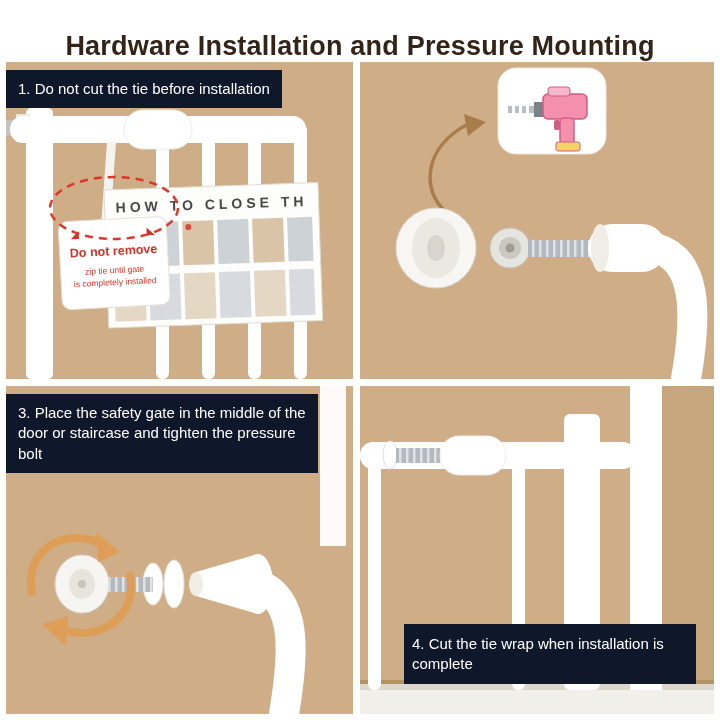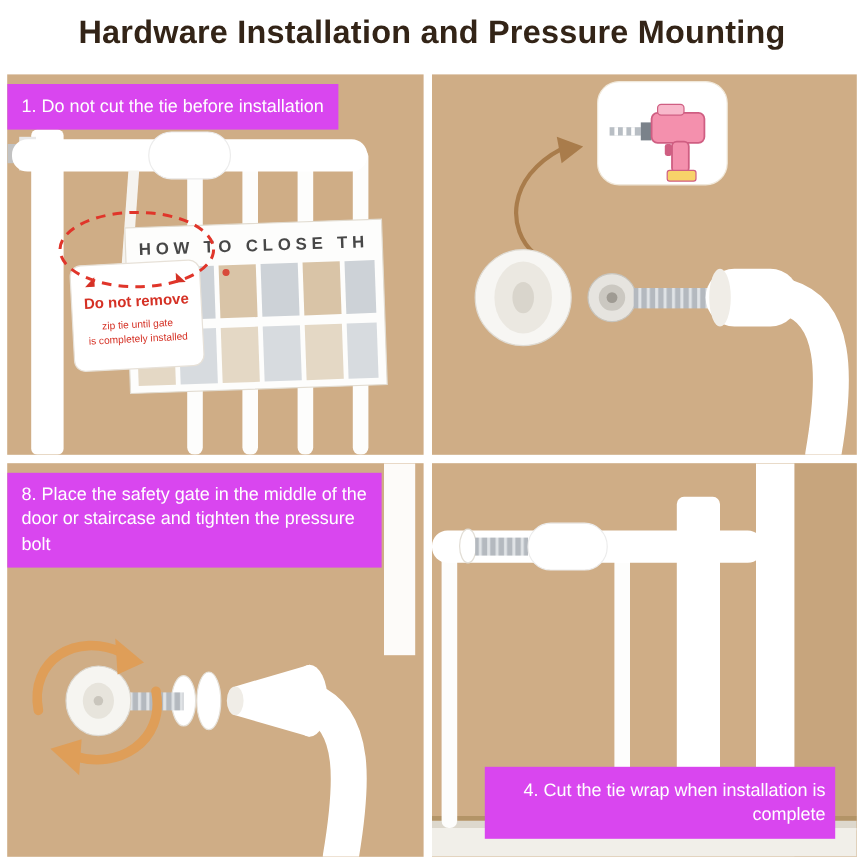--- a/index.html
+++ b/index.html
@@ -1,36 +1,36 @@
 <!DOCTYPE html>
 <html><head>
 <meta charset="utf-8">
 <style>
   html,body{margin:0;padding:0}
   body{
     width:720px;height:720px;position:relative;overflow:hidden;
     background:#ffffff;font-family:"Liberation Sans",sans-serif;
   }
-  .header{position:absolute;left:0;top:12px;width:720px;height:62px;
-    display:flex;align-items:flex-start;justify-content:center;background:#fff}
+  .header{position:absolute;left:0;top:0;width:720px;height:62px;
+    display:flex;align-items:flex-end;justify-content:center;background:#fff}
   .header h1{margin:0;font-size:27px;font-weight:bold;color:#332417;letter-spacing:.2px}
   .panel{position:absolute;background:#cfad86;overflow:hidden}
   #panel1{left:6px;top:62px;width:347px;height:317px}
   #panel2{left:360px;top:62px;width:354px;height:317px}
   #panel3{left:6px;top:386px;width:347px;height:328px}
   #panel4{left:360px;top:386px;width:354px;height:328px}
   .scene{position:absolute;left:0;top:0;width:100%;height:100%;display:block}
   .step-label{
-    position:absolute;z-index:2;background:#d946ef;color:#ffffff;
+    position:absolute;z-index:2;background:#0f172a;color:#ffffff;
     font-size:15px;line-height:1.35;padding:9px 12px;box-sizing:border-box;
   }
   #label1{top:8px;left:0;max-width:340px}
   #label2{left:5px;bottom:12px;width:334px;padding:10px 14px}
   #label3{top:8px;left:0;width:312px}
-  #label4{left:44px;bottom:15px;width:292px;text-align:right;padding:10px 8px}
+  #label4{left:44px;bottom:30px;width:292px;text-align:left;padding:10px 8px}
 </style>
 </head>
 <body>
 
 <div class="header">
   <h1>Hardware Installation and Pressure Mounting</h1>
 </div>
 
 <div class="panel" id="panel1">
   <svg class="scene" viewBox="0 0 347 317">
@@ -175,21 +175,21 @@
       <circle cx="76" cy="198" r="4" fill="#c9c5bc"></circle>
     </g>
 
     <g>
       <path d="M26,206 C18,164 58,140 96,158" stroke="#df9e58" stroke-width="8" fill="none" stroke-linecap="round"></path>
       <polygon points="114,166 90,146 92,176" fill="#df9e58"></polygon>
       <path d="M124,190 C132,232 92,256 56,244" stroke="#df9e58" stroke-width="8" fill="none" stroke-linecap="round"></path>
       <polygon points="36,238 62,230 60,260" fill="#df9e58"></polygon>
     </g>
   </svg>
-  <div class="step-label" id="label3">8. Place the safety gate in the middle of the door or staircase and tighten the pressure bolt</div>
+  <div class="step-label" id="label3">3. Place the safety gate in the middle of the door or staircase and tighten the pressure bolt</div>
 </div>
 
 <div class="panel" id="panel4">
   <svg class="scene" viewBox="0 0 354 328">
     <defs>
       <pattern id="th4" width="7" height="15" patternUnits="userSpaceOnUse">
         <rect width="7" height="15" fill="#b4b9bf"></rect>
         <rect x="4" width="2.5" height="15" fill="#e0e3e6"></rect>
       </pattern>
     </defs>

